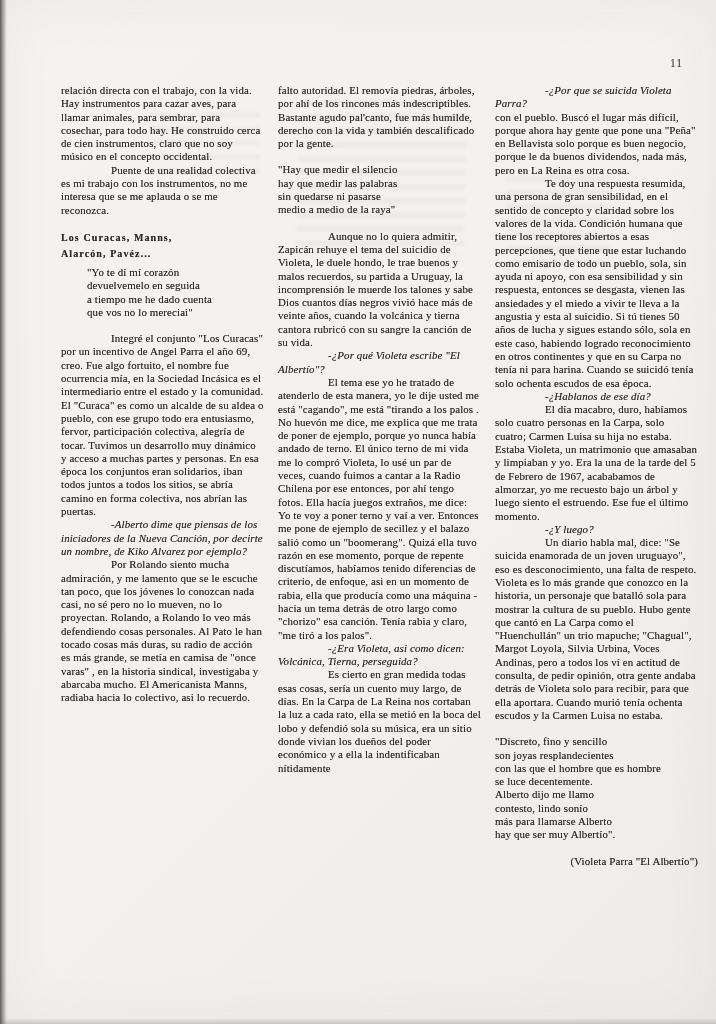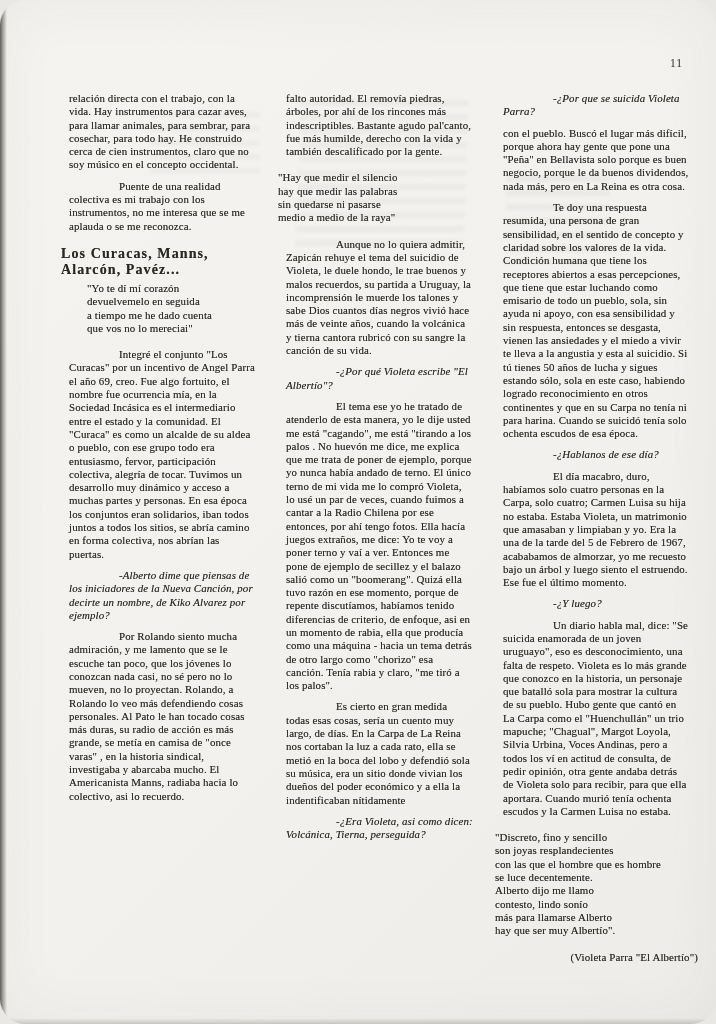--- a/index.html
+++ b/index.html
@@ -9,21 +9,20 @@
     background: #e9e8e5;
     font-family: "Liberation Serif", serif;
   }
   .scan {
     position: relative;
     width: 716px; height: 1024px;
     background: linear-gradient(135deg, #f4f3f0 0%, #f2f1ee 55%, #edecE9 100%);
     overflow: hidden;
     color: #2a2823;
     box-shadow: inset 0 0 60px rgba(60,55,45,0.05);
-    border-radius: 25px;
   }
   .edge-left {
     position: absolute; left: 0; top: 0; bottom: 0; width: 7px;
     background: linear-gradient(90deg, #46443f 0%, #94918c 40%, rgba(160,158,152,0) 100%);
     opacity: 0.85;
   }
   .edge-bottom {
     position: absolute; left: 0; right: 0; bottom: 0; height: 6px;
     background: linear-gradient(180deg, rgba(0,0,0,0) 0%, rgba(110,106,100,0.28) 100%);
   }
@@ -46,26 +45,26 @@
     display: flex; gap: 14px;
   }
   .column {
     width: 203px;
     font-size: 10.9px;
     line-height: 13.3px;
     letter-spacing: 0.12px;
     text-align: left;
     text-shadow: 0 0 0.4px rgba(42,40,35,0.55);
   }
-  .blk { margin: 8px; }
+  .blk { margin: 0; }
   .para.indent, .question.indent { text-indent: 50px; }
   .question { font-style: italic; }
   .heading {
     font-weight: bold;
-    font-size: 14px;
+    font-size: 10px;
     line-height: 16.5px;
     letter-spacing: 1.1px;
     margin: 13px 0 3px 0;
     white-space: pre-line;
   }
   .verse {
     white-space: pre-line;
     margin: 13px 0 13px 0;
   }
   .verse.indent { margin-left: 26px; }
@@ -98,22 +97,22 @@
       </div>
     <div class="column">
         <div class="blk para">falto autoridad. El removía piedras, árboles, por ahí de los rincones más indescriptibles. Bastante agudo pal'canto, fue más humilde, derecho con la vida y también descalificado por la gente.</div>
         <div class="blk verse">"Hay que medir el silencio
 hay que medir las palabras
 sin quedarse ni pasarse
 medio a medio de la raya"</div>
         <div class="blk para indent">Aunque no lo quiera admitir, Zapicán rehuye el tema del suicidio de Violeta, le duele hondo, le trae buenos y malos recuerdos, su partida a Uruguay, la incomprensión le muerde los talones y sabe Dios cuantos días negros vivió hace más de veinte años, cuando la volcánica y tierna cantora rubricó con su sangre la canción de su vida.</div>
         <div class="blk question indent">-¿Por qué Violeta escribe "El Albertío"?</div>
         <div class="blk para indent">El tema ese yo he tratado de atenderlo de esta manera, yo le dije usted me está "cagando", me está "tirando a los palos . No huevón me dice, me explica que me trata de poner de ejemplo, porque yo nunca había andado de terno. El único terno de mi vida me lo compró Violeta, lo usé un par de veces, cuando fuimos a cantar a la Radio Chilena por ese entonces, por ahí tengo fotos. Ella hacía juegos extraños, me dice: Yo te voy a poner terno y vaí a ver. Entonces me pone de ejemplo de secillez y el balazo salió como un "boomerang". Quizá ella tuvo razón en ese momento, porque de repente discutíamos, habíamos tenido diferencias de criterio, de enfoque, asi en un momento de rabia, ella que producía como una máquina - hacia un tema detrás de otro largo como "chorizo" esa canción. Tenía rabia y claro, "me tiró a los palos".</div>
+        <div class="blk question indent">-¿Era Violeta, asi como dicen: Volcánica, Tierna, perseguida?</div>
         <div class="blk para indent">Es cierto en gran medida todas esas cosas, sería un cuento muy largo, de días. En la Carpa de La Reina nos cortaban la luz a cada rato, ella se metió en la boca del lobo y defendió sola su música, era un sitio donde vivian los dueños del poder económico y a ella la indentificaban nítidamente</div>
-        <div class="blk question indent">-¿Era Violeta, asi como dicen: Volcánica, Tierna, perseguida?</div>
       </div>
     <div class="column">
         <div class="blk question indent">-¿Por que se suicida Violeta Parra?</div>
         <div class="blk para">con el pueblo. Buscó el lugar más difícil, porque ahora hay gente que pone una "Peña" en Bellavista solo porque es buen negocio, porque le da buenos dividendos, nada más, pero en La Reina es otra cosa.</div>
         <div class="blk para indent">Te doy una respuesta resumida, una persona de gran sensibilidad, en el sentido de concepto y claridad sobre los valores de la vida. Condición humana que tiene los receptores abiertos a esas percepciones, que tiene que estar luchando como emisario de todo un pueblo, sola, sin ayuda ni apoyo, con esa sensibilidad y sin respuesta, entonces se desgasta, vienen las ansiedades y el miedo a vivir te lleva a la angustia y esta al suicidio. Si tú tienes 50 años de lucha y sigues estando sólo, sola en este caso, habiendo logrado reconocimiento en otros continentes y que en su Carpa no tenía ni para harina. Cuando se suicidó tenía solo ochenta escudos de esa época.</div>
         <div class="blk question indent">-¿Hablanos de ese día?</div>
         <div class="blk para indent">El día macabro, duro, habíamos solo cuatro personas en la Carpa, solo cuatro; Carmen Luisa su hija no estaba. Estaba Violeta, un matrimonio que amasaban y limpiaban y yo. Era la una de la tarde del 5 de Febrero de 1967, acababamos de almorzar, yo me recuesto bajo un árbol y luego siento el estruendo. Ese fue el último momento.</div>
         <div class="blk question indent">-¿Y luego?</div>
         <div class="blk para indent">Un diario habla mal, dice: "Se suicida enamorada de un joven uruguayo", eso es desconocimiento, una falta de respeto. Violeta es lo más grande que conozco en la historia, un personaje que batalló sola para mostrar la cultura de su pueblo. Hubo gente que cantó en La Carpa como el "Huenchullán" un trio mapuche; "Chagual", Margot Loyola, Silvia Urbina, Voces Andinas, pero a todos los ví en actitud de consulta, de pedir opinión, otra gente andaba detrás de Violeta solo para recibir, para que ella aportara. Cuando murió tenía ochenta escudos y la Carmen Luisa no estaba.</div>
         <div class="blk verse">"Discreto, fino y sencillo

